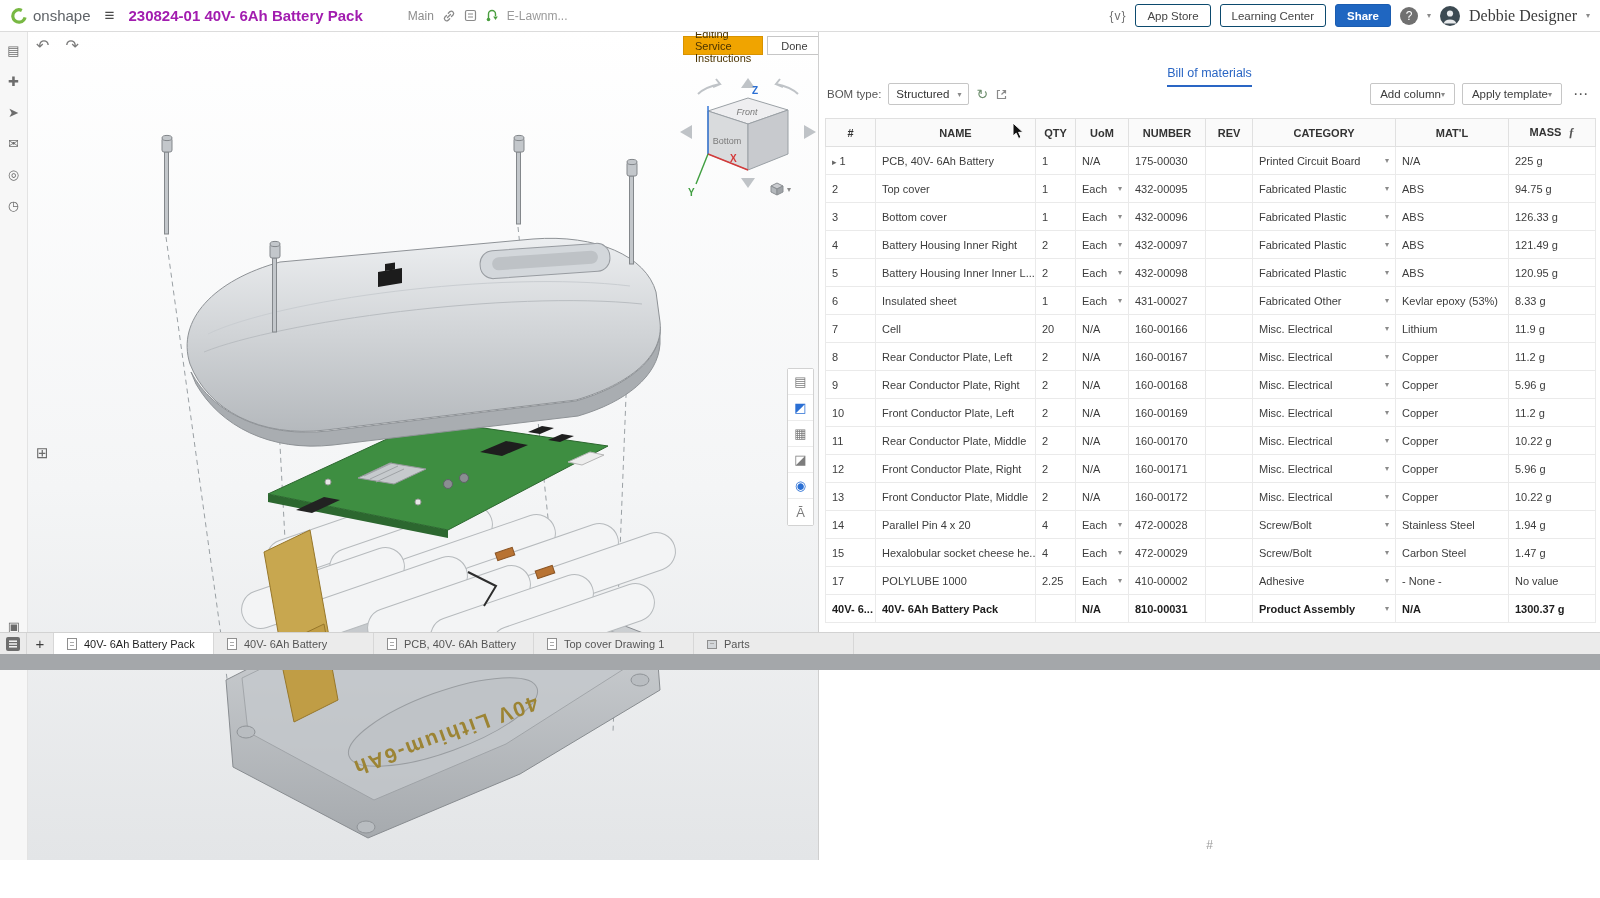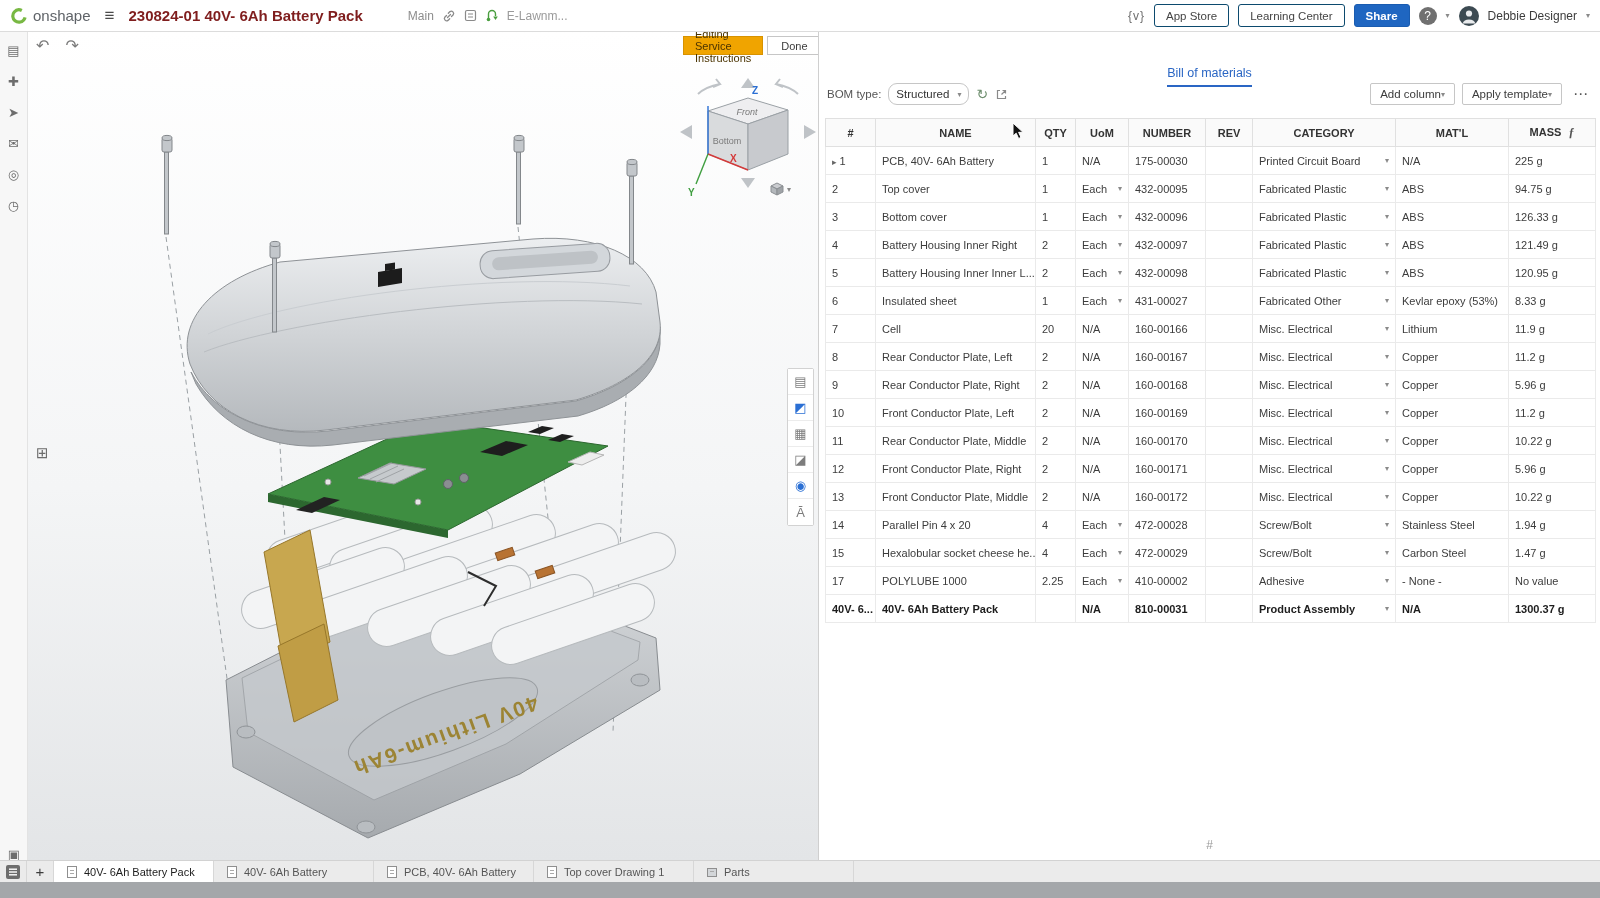--- a/index.html
+++ b/index.html
@@ -1,35 +1,35 @@
 <!DOCTYPE html>
 <html><head>
 <meta charset="utf-8">
 <style>
   * { margin:0; padding:0; box-sizing:border-box; }
   html,body { width:1600px; height:898px; }
   body { font-family:"Liberation Sans","DejaVu Sans",sans-serif; font-size:12px; color:#333; background:#fff; overflow:hidden; }
-  #app { position:relative; width:1600px; height:898px; background:#fff; }
+  #app { position:relative; width:1600px; height:670px; background:#fff; }
 
   
   .header { position:absolute; top:0; left:0; width:100%; height:32px; background:#fff; border-bottom:1px solid #dcdcdc; display:flex; align-items:center; padding:0 10px; gap:8px; z-index:40; }
   .logo { display:flex; align-items:center; gap:5px; }
   .logo-text { font-size:15px; color:#5f6368; }
   .menu-glyph { font-size:17px; color:#4a4a4a; margin:0 6px; cursor:pointer; }
-  .doc-title { font-weight:bold; font-size:15px; color:#7f1d1d; white-space:nowrap; }
+  .doc-title { font-weight:bold; font-size:15px; color:#a21caf; white-space:nowrap; }
   .workspace { color:#8d8d8d; font-size:12px; margin-left:2px;padding-left:35px; }
   .hdr-icon { display:flex; align-items:center; color:#8a8a8a; }
   .doc-context { color:#9a9a9a; font-size:12px; }
   .hdr-right { margin-left:auto; display:flex; align-items:center; gap:9px; }
   .code-glyph { color:#6f6f6f; font-size:12px; letter-spacing:1px; }
   .hdr-btn { border:1px solid #0c4a6e; background:#fff; border-radius:3px; font-size:11.5px; color:#444; padding:0 11px; height:23px; display:flex; align-items:center; cursor:pointer; white-space:nowrap; }
   .share-btn { background:#1f66c1; border-color:#1a5cb0; color:#fff; font-weight:bold; }
   .help-circle { width:18px; height:18px; border-radius:50%; background:#707070; color:#fff; font-size:12px; display:flex; align-items:center; justify-content:center; cursor:pointer; }
   .caret { color:#8a8a8a; font-size:8px; }
-  .user-name { font-size:12px; color:#3c3c3c; white-space:nowrap; }
+  .user-name { font-size:16px; color:#3c3c3c; white-space:nowrap;font-family:Liberation Serif, serif; }
 
   
   .left-rail { position:absolute; top:32px; left:0; width:28px; height:828px; background:#f7f7f7; border-right:1px solid #e3e3e3; display:flex; flex-direction:column; align-items:center; padding-top:8px; gap:11px; z-index:30; }
   .rail-icon { color:#6d6d6d; font-size:13px; width:20px; height:20px; display:flex; align-items:center; justify-content:center; cursor:pointer; }
   .rail-bottom { margin-top:auto; margin-bottom:12px; }
 
   
   .viewport { position:absolute; top:32px; left:28px; width:790px; height:828px; background:linear-gradient(180deg,#ffffff 0%,#f4f5f6 55%,#e3e5e7 100%); overflow:hidden; }
   .scene { position:absolute; inset:0; cursor:default; }
   .undo-redo { position:absolute; top:4px; left:8px; display:flex; gap:16px; color:#7a7a7a; font-size:16px; z-index:5; }
@@ -47,21 +47,21 @@
   .dt-btn { width:25px; height:26px; display:flex; align-items:center; justify-content:center; color:#7c7c7c; font-size:13px; border-bottom:1px solid #ececec; cursor:pointer; background:#fff; }
   .dt-btn:last-child { border-bottom:none; }
   .dt-btn.active { color:#2a6fd4; }
 
   
   .bom-panel { position:absolute; top:32px; left:818px; width:782px; height:828px; background:#fff; border-left:1px solid #cfcfcf; z-index:20; }
   .bom-title-row { position:absolute; top:34px; left:0; right:0; display:flex; justify-content:center; }
   .bom-title { color:#2a66c4; font-size:12.5px; padding-bottom:5px; border-bottom:2px solid #2a66c4; }
   .bom-controls { position:absolute; top:50px; left:8px; right:8px; height:24px; display:flex; align-items:center; gap:7px; font-size:11.5px; }
   .bom-type-label { color:#555; }
-  .bom-type-select { border:1px solid #c6c6c6; border-radius:9px; background:#fff; height:22px; display:flex; align-items:center; gap:8px; padding:0 7px; color:#333; cursor:pointer; }
+  .bom-type-select { border:1px solid #c6c6c6; border-radius:2px; background:#fff; height:22px; display:flex; align-items:center; gap:8px; padding:0 7px; color:#333; cursor:pointer; }
   .dd { color:#8a8a8a; font-size:8px; }
   .ctrl-icon { color:#6f8f6f; font-size:14px; cursor:pointer; display:flex; align-items:center; }
   .spacer { flex:1; }
   .ctrl-btn { border:1px solid #c6c6c6; border-radius:2px; background:#fff; height:22px; display:flex; align-items:center; padding:0 9px; color:#3c3c3c; cursor:pointer; white-space:nowrap; }
   .overflow { color:#555; font-size:15px; cursor:pointer; padding:0 4px; }
 
   .bom-table { position:absolute; top:86px; left:6px; width:770px; border-collapse:collapse; table-layout:fixed; font-size:11px; }
   .bom-table th { font-weight:bold; color:#333; height:28px; border:1px solid #e0e0e0; background:#fafafa; text-align:center; overflow:hidden; white-space:nowrap; cursor:pointer; }
   .bom-table td { height:28px; border:1px solid #eaeaea; padding:0 6px; color:#3c3c3c; white-space:nowrap; overflow:hidden; background:#fff; }
   .bom-table tr.bold-row td { font-weight:bold; color:#1d1d1d; }

